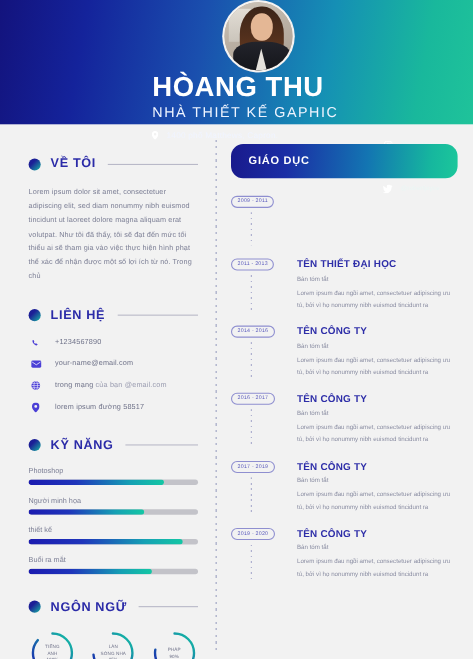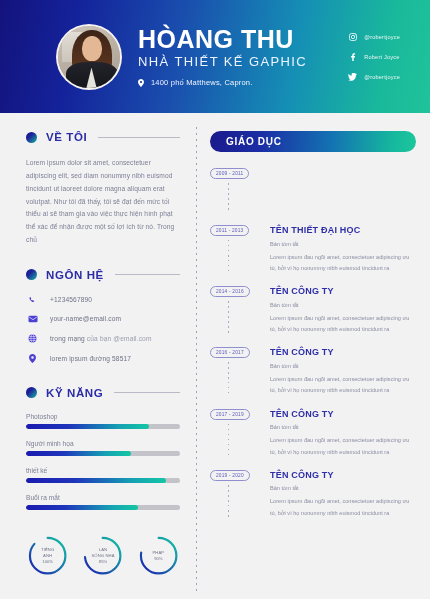--- a/index.html
+++ b/index.html
@@ -12,20 +12,21 @@
   }
 
   
   .header {
     position:relative;
     height:113px;
     background:linear-gradient(100deg,#13137d 0%,#14239b 18%,#1a4fae 42%,#158fb5 68%,#19b89c 88%,#1fc39a 100%);
     display:flex;
     align-items:center;
     padding:0 16px;
+    flex-direction:column;
   }
   .avatar {
     width:66px; height:66px;
     border-radius:50%;
     border:2px solid rgba(255,255,255,.85);
     margin-left:40px;
     overflow:hidden;
     position:relative;
     flex-shrink:0;
     background:#b9aca0;
@@ -82,21 +83,21 @@
   .social { display:flex; align-items:center; gap:7px; }
   .social .sico {
     width:9px; height:9px; display:flex; align-items:center; justify-content:center;
     color:#fff; flex-shrink:0;
   }
   .social .stxt { font-size:5.6px; color:#eaf6f4; letter-spacing:.2px; }
 
   
   .page { display:flex; height:486px; position:relative; }
 
-  .left { width:196px; padding:18px 16px 0 26px; position:relative; }
+  .left { width:196px; padding:30px 16px 0 26px; position:relative; }
   .right { flex:1; padding:18px 14px 0 14px; position:relative; }
 
   .divider {
     position:absolute; left:196px; top:14px; bottom:8px;
     width:1px;
     background:repeating-linear-gradient(180deg,#9aa0c0 0 2px,transparent 2px 6px);
   }
 
   
   .lhead { display:flex; align-items:center; gap:9px; margin-bottom:14px; }
@@ -140,21 +141,21 @@
   .lang svg { position:absolute; inset:0; transform:rotate(-90deg); }
   .langc {
     position:absolute; inset:0; display:flex; flex-direction:column;
     align-items:center; justify-content:center; gap:0px;
   }
   .langn { font-size:4.2px; color:#6f7289; letter-spacing:.1px; line-height:1.35; text-align:center; }
   .langp { font-size:4.2px; color:#6f7289; line-height:1.35; }
 
   
   .rbanner {
-    height:21px; border-radius:11px;
+    height:31px; border-radius:11px;
     background:linear-gradient(95deg,#191a8c 0%,#1b2ea5 25%,#1375b2 60%,#16b79e 88%,#1cc79b 100%);
     display:flex; align-items:center;
     padding-left:16px;
     color:#fff; font-size:10px; font-weight:bold; letter-spacing:.7px;
     margin-bottom:16px;
   }
   .rbanner.second { margin-top:20px; }
 
   .entry { display:flex; margin-bottom:12px; }
   .ecol {
@@ -241,21 +242,21 @@
 
     <div class="lhead">
       <span class="ldot"></span>
       <span class="ltitle">VỀ TÔI</span>
       <span class="lline"></span>
     </div>
     <div class="about">Lorem ipsum dolor sit amet, consectetuer adipiscing elit, sed diam nonummy nibh euismod tincidunt ut laoreet dolore magna aliquam erat volutpat. Như tôi đã thấy, tôi sẽ đạt đến mức tối thiểu ai sẽ tham gia vào việc thực hiện hình phạt thể xác để nhận được một số lợi ích từ nó. Trong chủ</div>
 
     <div class="lhead">
       <span class="ldot"></span>
-      <span class="ltitle">NGÔN HỆ</span>
+      <span class="ltitle">LIÊN HỆ</span>
       <span class="lline"></span>
     </div>
     <div class="clist">
       <div class="crow">
         <span class="cico">
           <svg width="9" height="9" viewBox="0 0 16 16">
               <path d="M3 4.5C2 6.5 4 9.5 6.5 11.5c1.2 1 2.6 1.4 3.2.8l1.2-1.2c.3-.3.2-.7-.2-.9l-2-1c-.3-.2-.7-.1-.9.2l-.4.5c-1-.5-2-1.5-2.5-2.5l.5-.4c.3-.2.4-.6.2-.9l-1-2c-.2-.4-.6-.5-.9-.2L2.5 5.1c-.3.3-.3.8.5.4z" fill="#4b3fd6"></path>
             </svg>
         </span>
         <span class="ctxt">+1234567890</span>
@@ -317,20 +318,25 @@
           </div>
         </div>
         <div class="skill">
           <div class="sklabel">Buổi ra mắt</div>
           <div class="skbar">
             <div class="skfill" style="width: 73%;"></div>
           </div>
         </div>
       </div>
 
+    <div class="lhead">
+      <span class="ldot"></span>
+      <span class="ltitle">NGÔN NGỮ</span>
+      <span class="lline"></span>
+    </div>
     <div class="langs" id="langs-list">
         <div class="lang">
           <svg viewBox="0 0 44 44">
             <defs>
               <linearGradient id="g1009" x1="0" y1="0" x2="1" y2="1">
                 <stop offset="0%" stop-color="#1b1bb0"></stop>
                 <stop offset="100%" stop-color="#14c7a4"></stop>
               </linearGradient>
             </defs>
             <circle cx="22" cy="22" r="18" fill="none" stroke="url(#g1009)" stroke-width="2.2" stroke-dasharray="97.26370855514 113.09733552923255" stroke-linecap="round"></circle>

